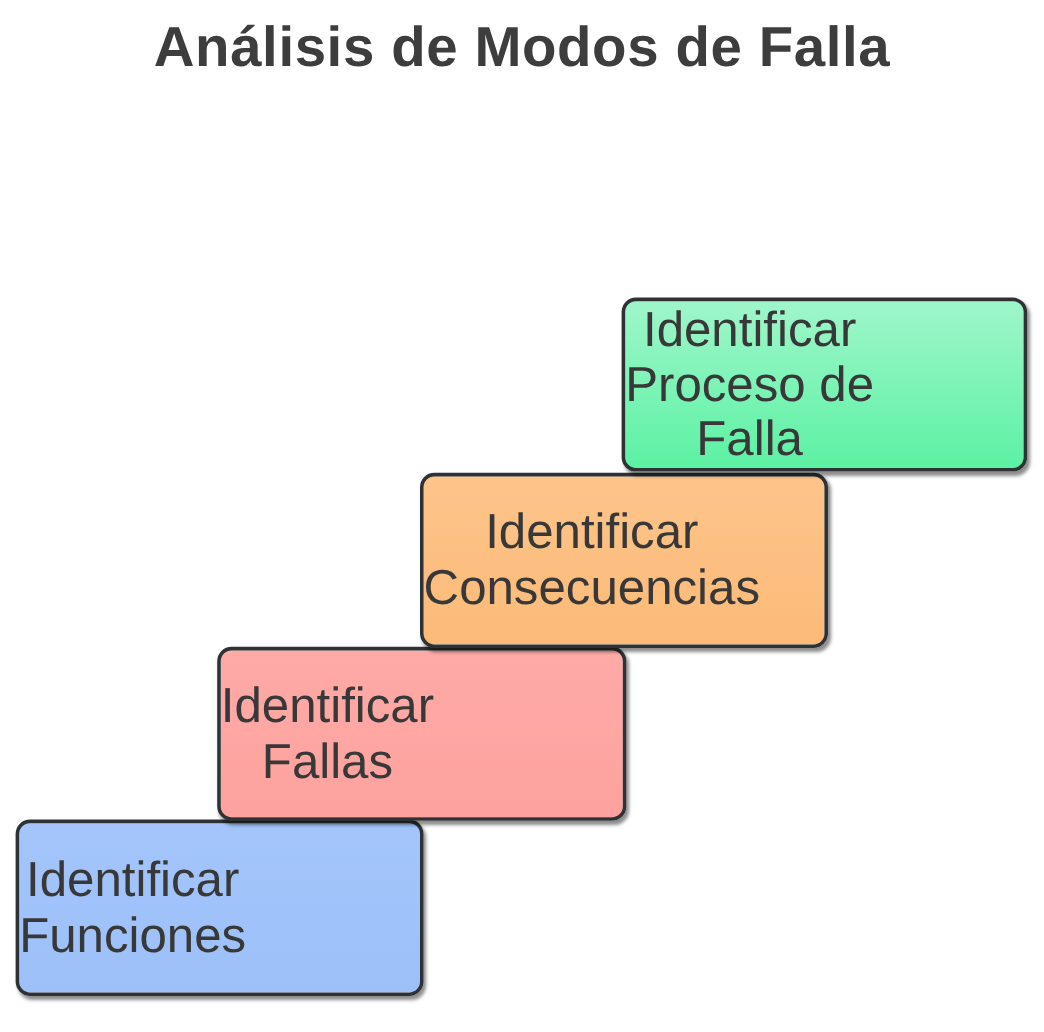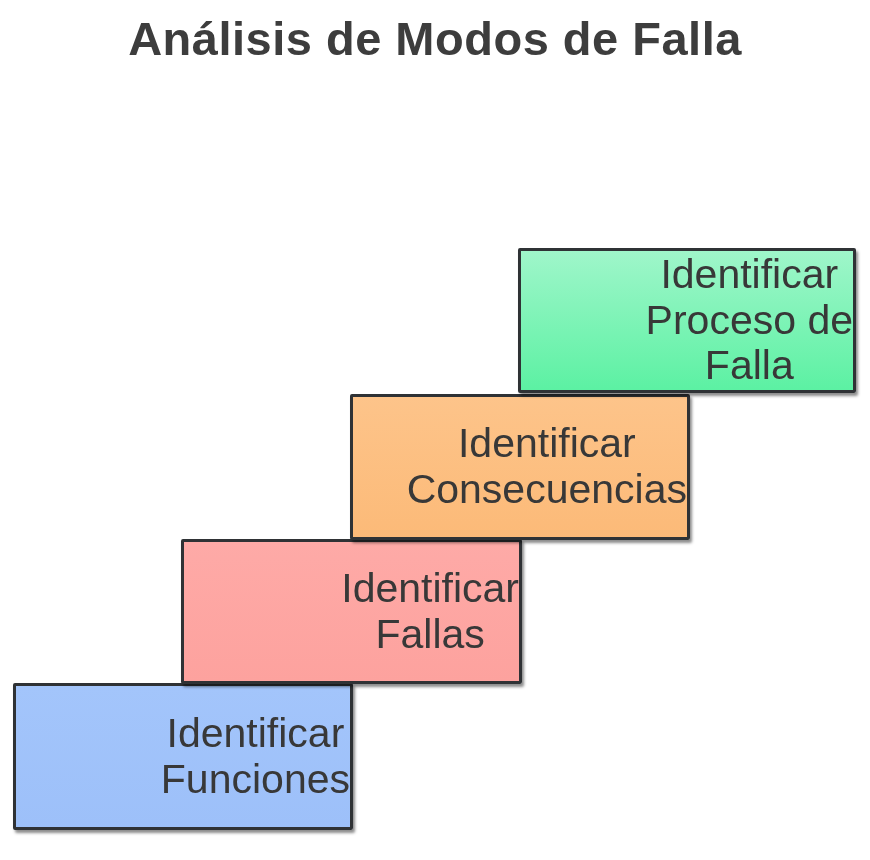--- a/index.html
+++ b/index.html
@@ -26,26 +26,26 @@
     font-size: 47px;
     line-height: 1.25;
     font-weight: bold;
     color: var(--title-color, #3d3d3d);
     letter-spacing: 0.5px;
   }
   .step {
     position: absolute;
     box-sizing: border-box;
     border: 3px solid var(--border, #2f3235);
-    border-radius: 2px;
+    border-radius: 12px;
     background: linear-gradient(180deg, var(--c1), var(--c2));
     box-shadow: 2px 3px 3px rgba(0, 0, 0, 0.45);
     display: flex;
     align-items: center;
-    justify-content: flex-end;
+    justify-content: flex-start;
     text-align: center;
   }
   .step-label {
     font-size: 41px;
     line-height: 1.12;
     color: var(--box-text, #383838);
     white-space: pre-line;
   }
   .step-1 { left: 13px;  top: 683px; width: 340px; height: 147px; z-index: 1; }
   .step-2 { left: 181px; top: 539px; width: 341px; height: 145px; z-index: 2; }

